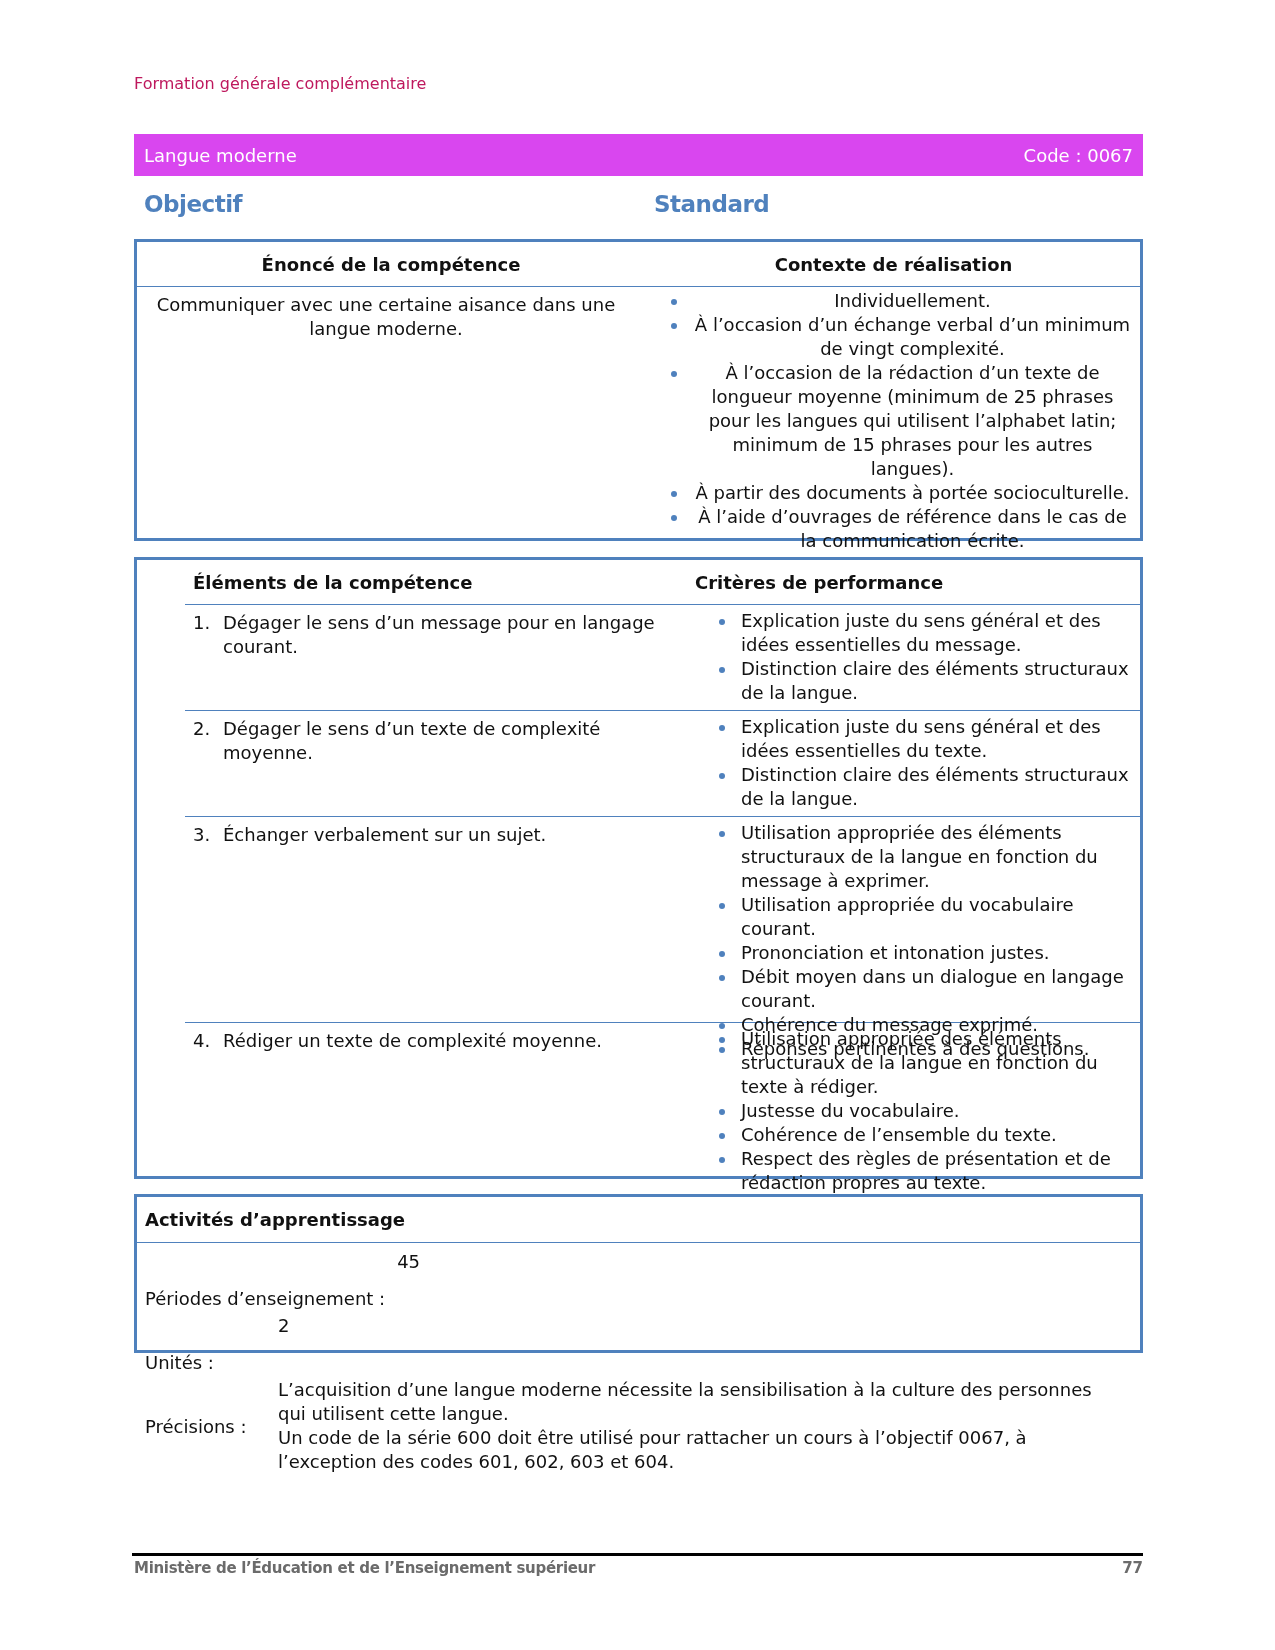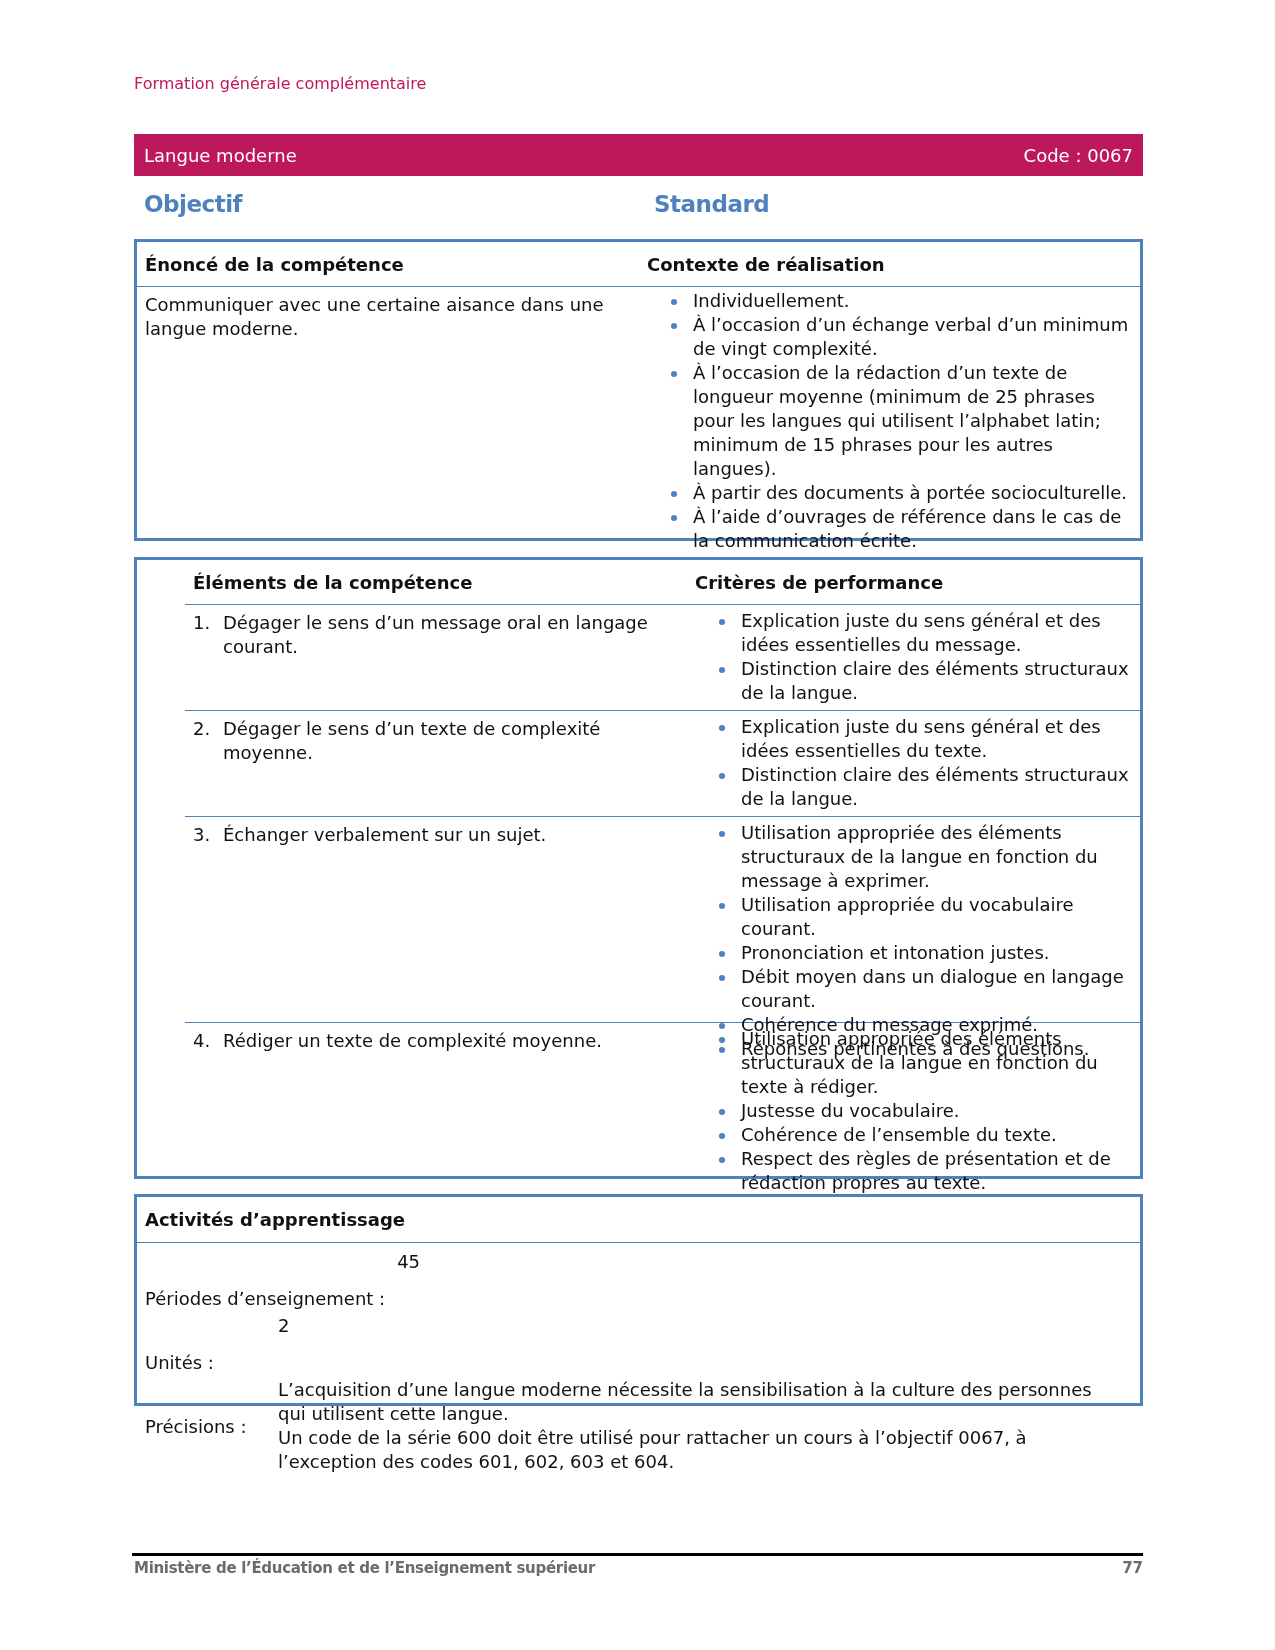--- a/index.html
+++ b/index.html
@@ -1,20 +1,20 @@
 <!DOCTYPE html>
 <html><head>
 <meta charset="utf-8">
 <style>
   html, body { margin:0; padding:0; background:#ffffff; }
   body { width:1275px; height:1650px; position:relative; overflow:hidden;
          font-family:"DejaVu Sans", sans-serif; color:#111; }
   .abs { position:absolute; }
   .running-head { left:134px; top:74px; font-size:16px; color:#be185d; }
-  .title-bar { left:134px; top:134px; width:1009px; height:42px; background:#be185d;
+  .title-bar { left:134px; top:134px; width:1009px; height:42px; background:#d946ef;
                color:#fff; font-size:18px; display:flex; align-items:center;
                justify-content:space-between; padding:0 10px; box-sizing:border-box; }
   .col-title { top:191px; font-size:23px; font-weight:bold; color:#4f81bd; letter-spacing:-0.5px;text-align:right; }
   .box { position:absolute; left:134px; width:1009px; border:3px solid #4f81bd; box-sizing:border-box; }
   .hdr-row { display:flex; border-bottom:1.5px solid #4f81bd; height:44px; align-items:center; }
   .hdr-cell { font-weight:bold; font-size:18px; padding-left:8px; box-sizing:border-box; }
   .c1 { width:500px; }
   .c2 { flex:1; padding-left:10px; }
   .row { display:flex; border-bottom:1.5px solid #4f81bd; box-sizing:border-box;gap:16px; }
   .row:last-child { border-bottom:none; }
@@ -40,21 +40,21 @@
 <div class="abs running-head">Formation générale complémentaire</div>
 
 <div class="abs title-bar">
   <span>Langue moderne</span>
   <span>Code : 0067</span>
 </div>
 
 <div class="abs col-title" style="left:144px;">Objectif</div>
 <div class="abs col-title" style="left:654px;">Standard</div>
 
-<div class="box" style="top:239px; height:302px;">
+<div class="box" style="top:239px; height:302px;text-align:center;">
   <div class="hdr-row">
     <div class="hdr-cell c1">Énoncé de la compétence</div>
     <div class="hdr-cell c2">Contexte de réalisation</div>
   </div>
   <div class="row">
     <div class="cell c1">Communiquer avec une certaine aisance dans une langue moderne.</div>
     <div class="cell c2" style="padding-top:2px;">
       <ul class="bul">
         <li>Individuellement.</li>
         <li>À l’occasion d’un échange verbal d’un minimum de vingt complexité.</li>
@@ -69,21 +69,21 @@
 <div class="box" style="top:557px; height:622px;padding-left:48px;">
   <div class="hdr-row">
     <div class="hdr-cell c1">Éléments de la compétence</div>
     <div class="hdr-cell c2">Critères de performance</div>
   </div>
 
   <div class="row" style="height:106px;">
     <div class="cell c1">
       <div class="num-item">
           <span class="n">1.</span>
-          <span>Dégager le sens d’un message oral en langage courant.</span>
+          <span>Dégager le sens d’un message pour en langage courant.</span>
         </div>
     </div>
     <div class="cell c2" style="padding-top:4px;">
       <ul class="bul">
         <li>Explication juste du sens général et des idées essentielles du message.</li>
         <li>Distinction claire des éléments structuraux de la langue.</li>
       </ul>
     </div>
   </div>
 
@@ -132,21 +132,21 @@
       <ul class="bul">
         <li>Utilisation appropriée des éléments structuraux de la langue en fonction du texte à rédiger.</li>
         <li>Justesse du vocabulaire.</li>
         <li>Cohérence de l’ensemble du texte.</li>
         <li>Respect des règles de présentation et de rédaction propres au texte.</li>
       </ul>
     </div>
   </div>
 </div>
 
-<div class="box" style="top:1194px; height:212px;">
+<div class="box" style="top:1194px; height:159px;">
   <div class="hdr-row" style="height:45px;">
     <div class="hdr-cell">Activités d’apprentissage</div>
   </div>
   <div class="act-row">
     <div class="kv">
       <span class="k wide">Périodes d’enseignement :</span>
       <span>45</span>
     </div>
     <div class="kv">
       <span class="k">Unités :</span>

